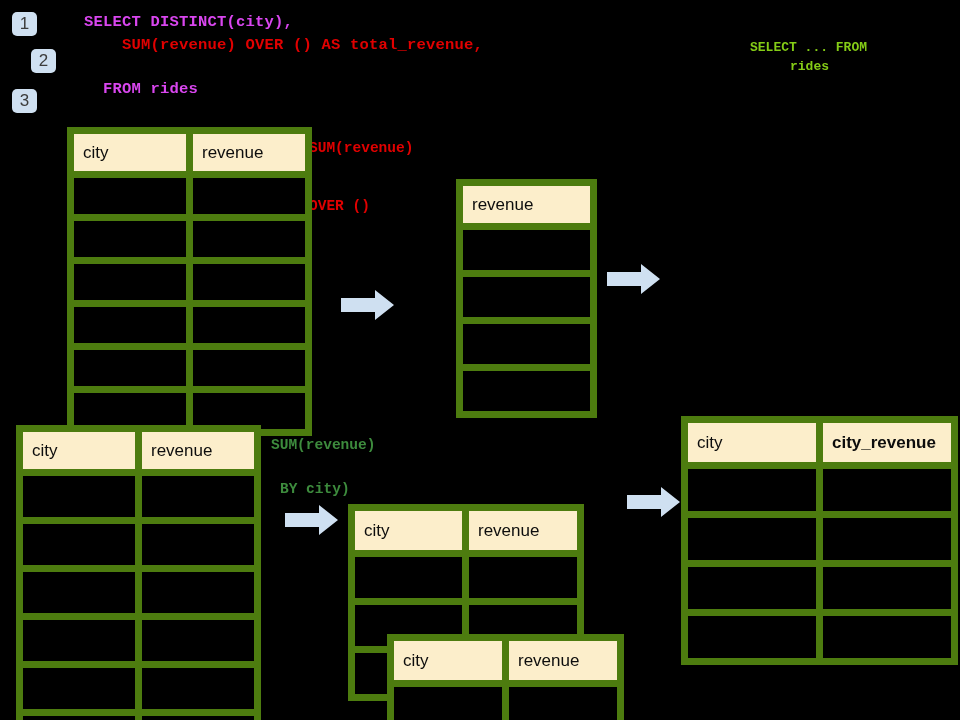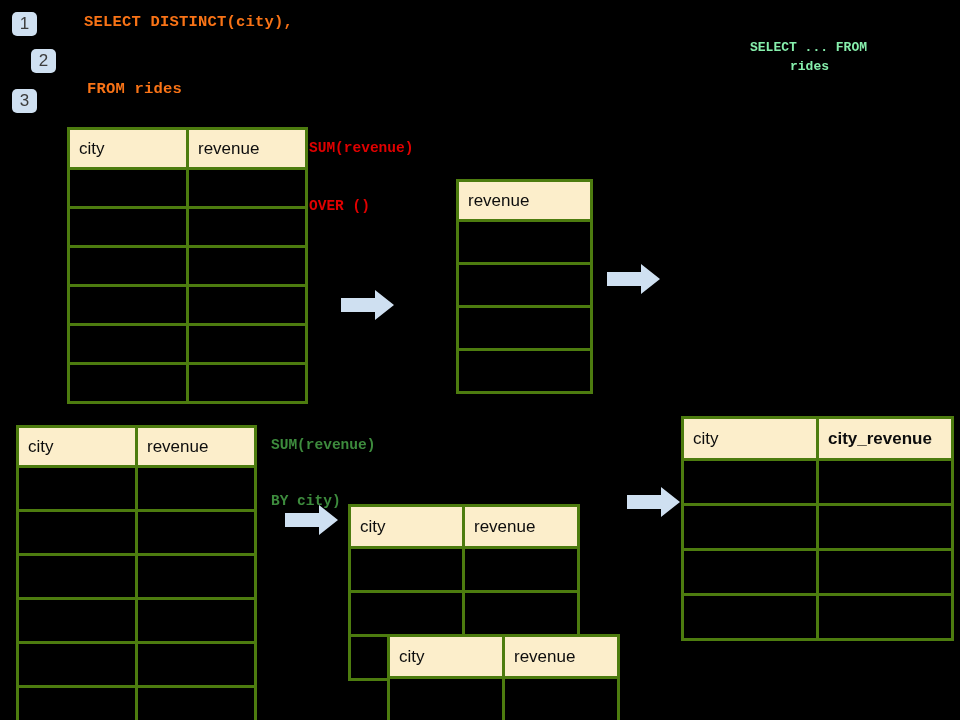--- a/index.html
+++ b/index.html
@@ -33,32 +33,32 @@
   
   .code {
     position: absolute;
     font-family: "Liberation Mono", monospace;
     font-size: 15.5px;
     line-height: 22px;
     white-space: pre;
     font-weight: bold;
     letter-spacing: 0.2px;
   }
-  .c-purple { color: #f97316; }
+  .c-purple { color: #d946ef; }
   .c-red    { color: #e00000; }
   .c-green  { color: #3d8b3d; }
 
   .code-sm {
     position: absolute;
     font-family: "Liberation Mono", monospace;
     font-size: 13px;
     line-height: 19px;
     white-space: pre;
     font-weight: bold;
-    color: #86efac;
+    color: #84cc16;
   }
 
   
   .annot {
     position: absolute;
     font-family: "Liberation Mono", monospace;
     font-size: 14.5px;
     line-height: 22.5px;
     white-space: pre;
     font-weight: bold;
@@ -67,21 +67,21 @@
   .annot.green { color: #3d8b3d; }
 
   
   .tbl {
     position: absolute;
     border-collapse: collapse;
     table-layout: fixed;
     background: #000000;
   }
   .tbl td, .tbl th {
-    border: 3px solid #4d7c0f;
+    border: 7px solid #4d7c0f;
     padding: 0;
     margin: 0;
   }
   .tbl th {
     background: #fceecb;
     color: #0d0d0d;
     font-family: "Liberation Sans", sans-serif;
     font-size: 17px;
     font-weight: normal;
     text-align: left;
@@ -99,30 +99,31 @@
 </head>
 <body>
 
 <div id="canvas">
 
   <div class="badge" style="left:12px; top:12px;">1</div>
   <div class="badge" style="left:31px; top:49px;">2</div>
   <div class="badge" style="left:12px; top:89px;">3</div>
 
   <div class="code c-purple" style="left:84px; top:11px;">SELECT DISTINCT(city),</div>
-  <div class="code c-purple" style="left:68px; top:78px;text-align:center;">  FROM rides</div>
+  <div class="code c-red" style="left:84px; top:34px;">    SUM(revenue) OVER () AS total_revenue,</div>
+  <div class="code c-purple" style="left:84px; top:78px;text-align:center;">  FROM rides</div>
 
   <div class="code-sm" style="left:750px; top:38px;">SELECT ... FROM</div>
   <div class="code-sm" style="left:790px; top:57px;">rides</div>
 
   <div class="annot red" style="left:309px; top:137px;">SUM(revenue)</div>
   <div class="annot red" style="left:309px; top:159px;margin-top:36px;">OVER ()</div>
 
   <div class="annot green" style="left:271px; top:434px;">SUM(revenue)</div>
-  <div class="annot green" style="left:271px; top:478px;margin-top:12px;">BY city)</div>
+  <div class="annot green" style="left:280px; top:478px;">BY city)</div>
 
   <table class="tbl" id="tbl-rides-top" style="left:67px; top:127px; width:238px;">
     <colgroup>
         <col style="width:119px">
         <col style="width:119px">
       </colgroup>
     <thead>
       <tr>
         <th style="height:37px;">city</th>
         <th style="height:37px;">revenue</th>

